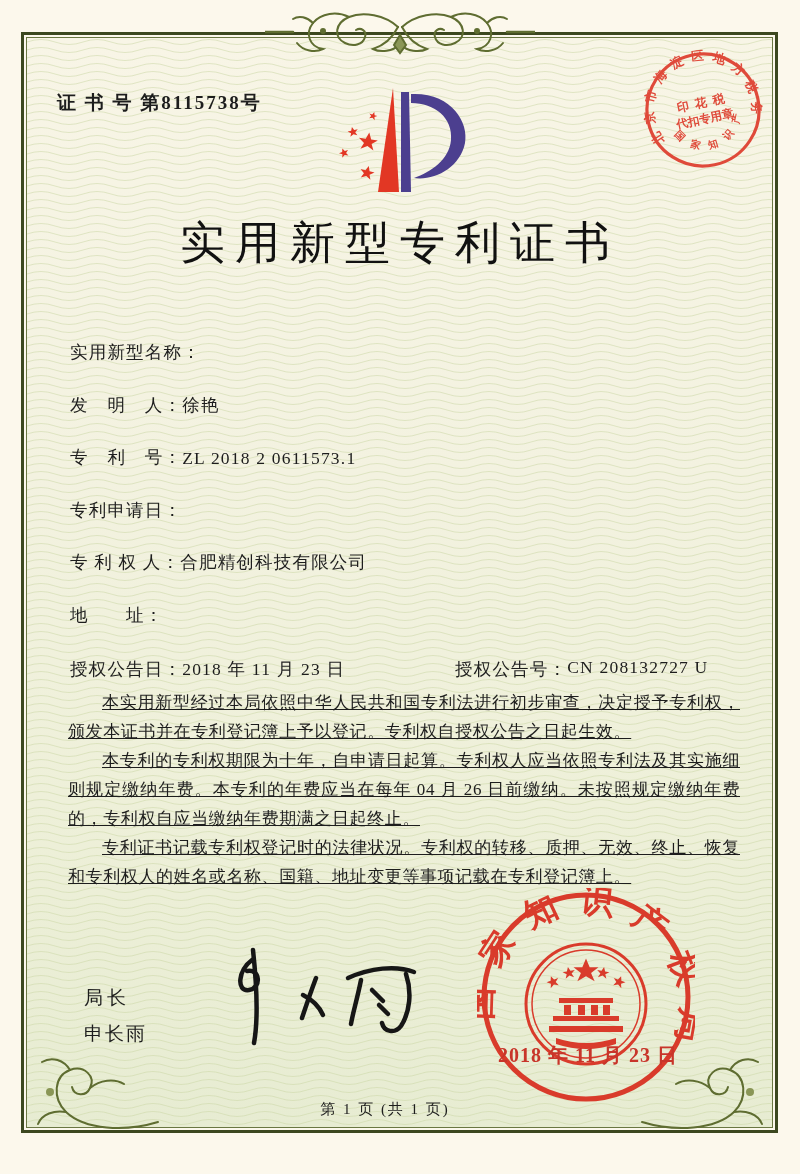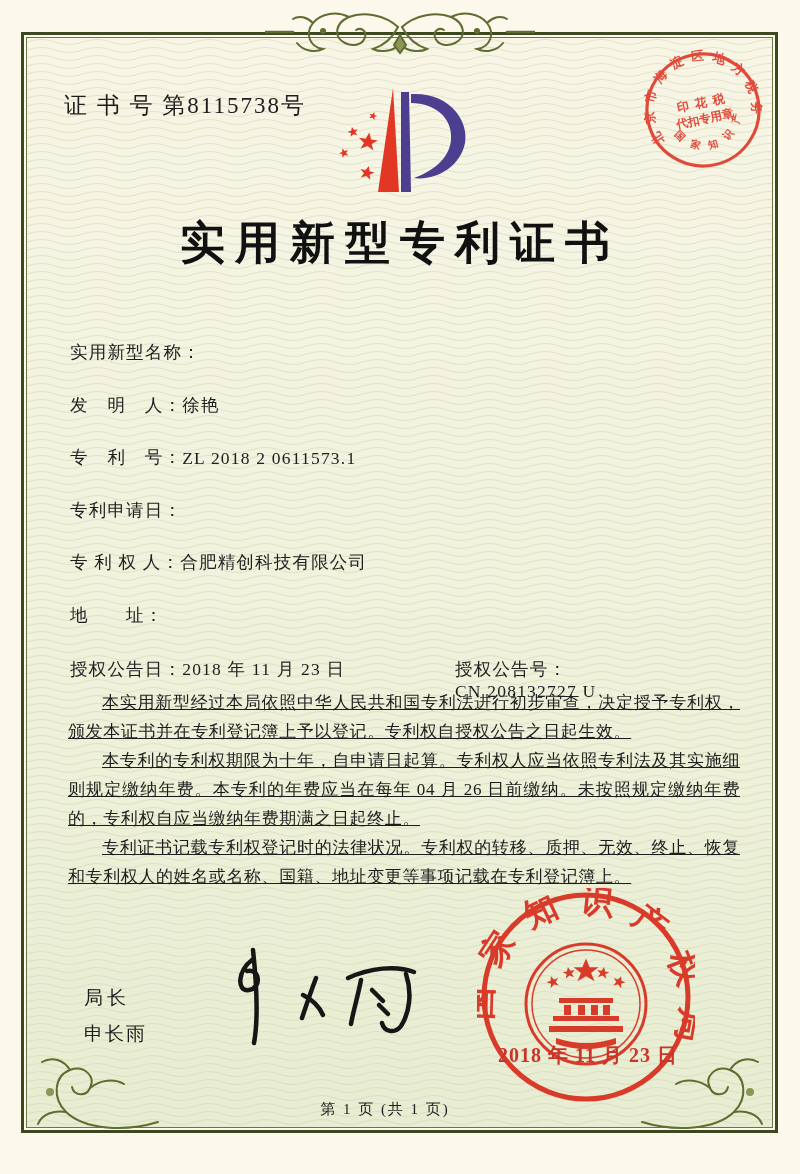--- a/index.html
+++ b/index.html
@@ -14,31 +14,31 @@
     position:absolute;left:21px;top:32px;width:751px;height:1095px;
     border:3px solid #3c481f;
   }
   .frame-inner{
     position:absolute;left:2px;top:2px;right:2px;bottom:2px;
     border:1px solid #6a7742;
     background:linear-gradient(180deg,#f8f5e6 0%,#f3f2e0 40%,#eef0d9 70%,#e7ecd2 100%);
   }
   .waves{position:absolute;left:0;top:0;width:100%;height:100%;}
   
-  .cert-no{position:absolute;left:64px;top:90px;font-size:23px;letter-spacing:2px;}
+  .cert-no{position:absolute;left:57px;top:90px;font-size:19px;letter-spacing:2px;font-weight:bold;}
   .logo{position:absolute;left:330px;top:80px;}
   .title{
     position:absolute;left:0;right:0;top:213px;text-align:center;
-    font-size:45px;font-weight:bold;letter-spacing:10px;color:#111;
+    font-size:45px;font-weight:normal;letter-spacing:10px;color:#111;
   }
   .stamp{position:absolute;left:643px;top:50px;transform:rotate(-12deg);}
   .field{position:absolute;left:70px;right:60px;font-size:17.5px;letter-spacing:1.2px;display:flex;align-items:flex-end;}
   .field .lbl{white-space:pre;flex:0 0 auto;}
   .field .val{flex:1 1 auto;}
-  .field-right{position:absolute;left:455px;font-size:17.5px;letter-spacing:1.2px;display:flex;flex-direction:column;}
+  .field-right{position:absolute;left:455px;font-size:17.5px;letter-spacing:1.2px;display:flex;}
   .paras{position:absolute;left:68px;right:60px;top:688px;font-size:17px;line-height:29px;letter-spacing:0.6px;text-align:justify;text-decoration:underline;}
   .paras p{margin:0;text-indent:2em;}
   .director-title{position:absolute;left:84px;top:985px;font-size:19px;letter-spacing:4px;font-family:"Liberation Sans",sans-serif;}
   .director-name{position:absolute;left:84px;top:1021px;font-size:19px;letter-spacing:2px;font-family:"Liberation Sans",sans-serif;}
   .signature{position:absolute;left:200px;top:938px;}
   .big-seal{position:absolute;left:477px;top:888px;}
   .seal-date{position:absolute;left:498px;top:1042px;font-size:20px;color:#c8352a;letter-spacing:1px;font-weight:bold;white-space:nowrap;}
   .footer{position:absolute;left:0;right:30px;top:1100px;text-align:center;font-size:15px;letter-spacing:2px;}
   .orn-top{position:absolute;left:265px;top:5px;}
   .orn-bl{position:absolute;left:30px;top:1052px;}

